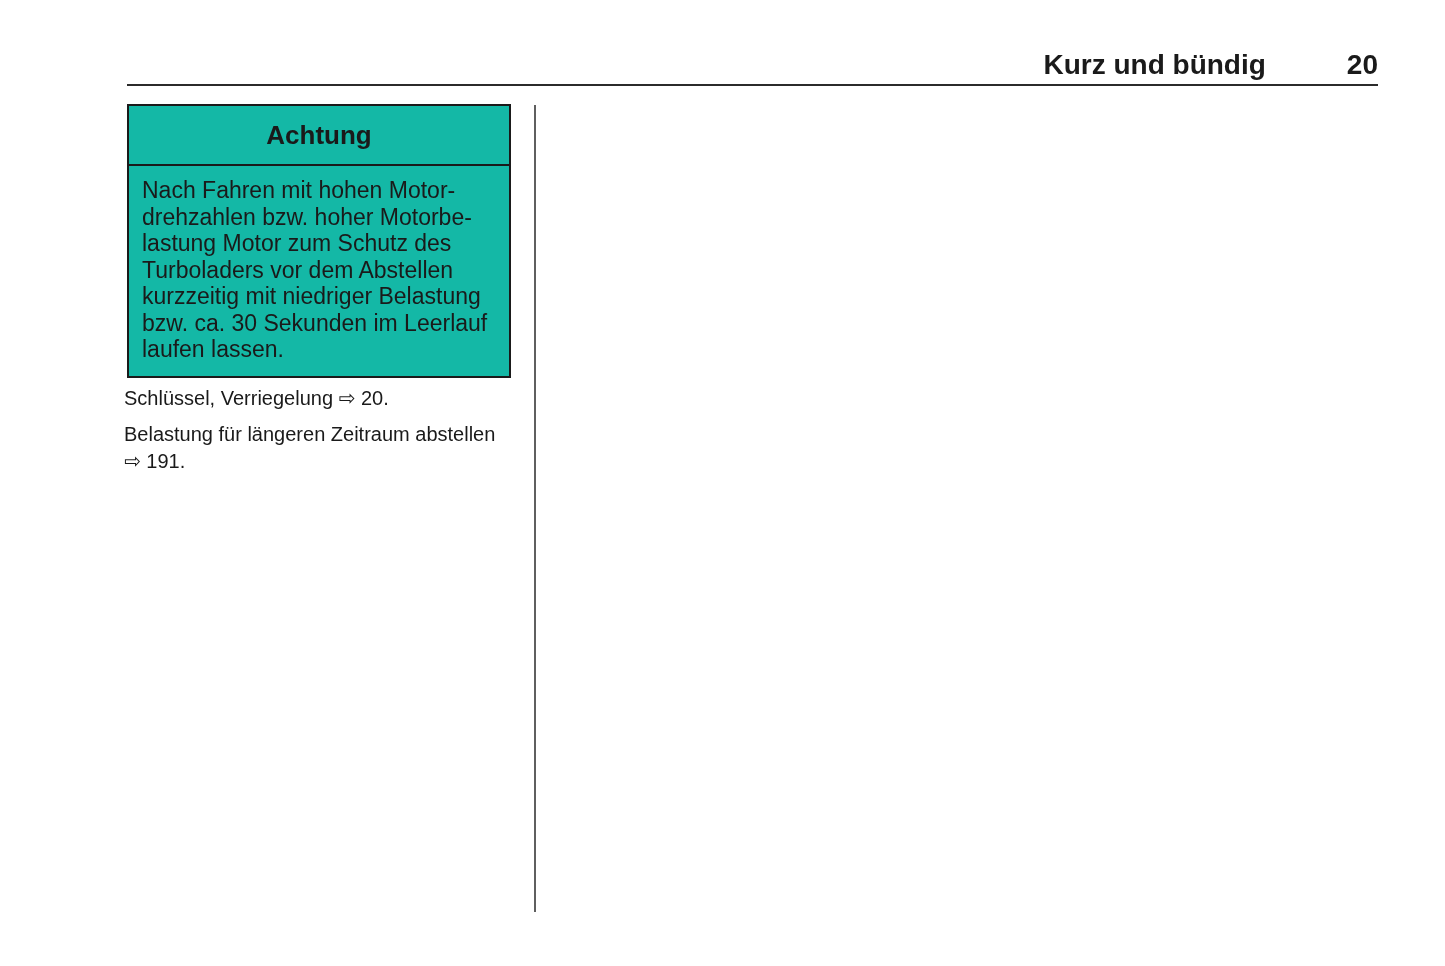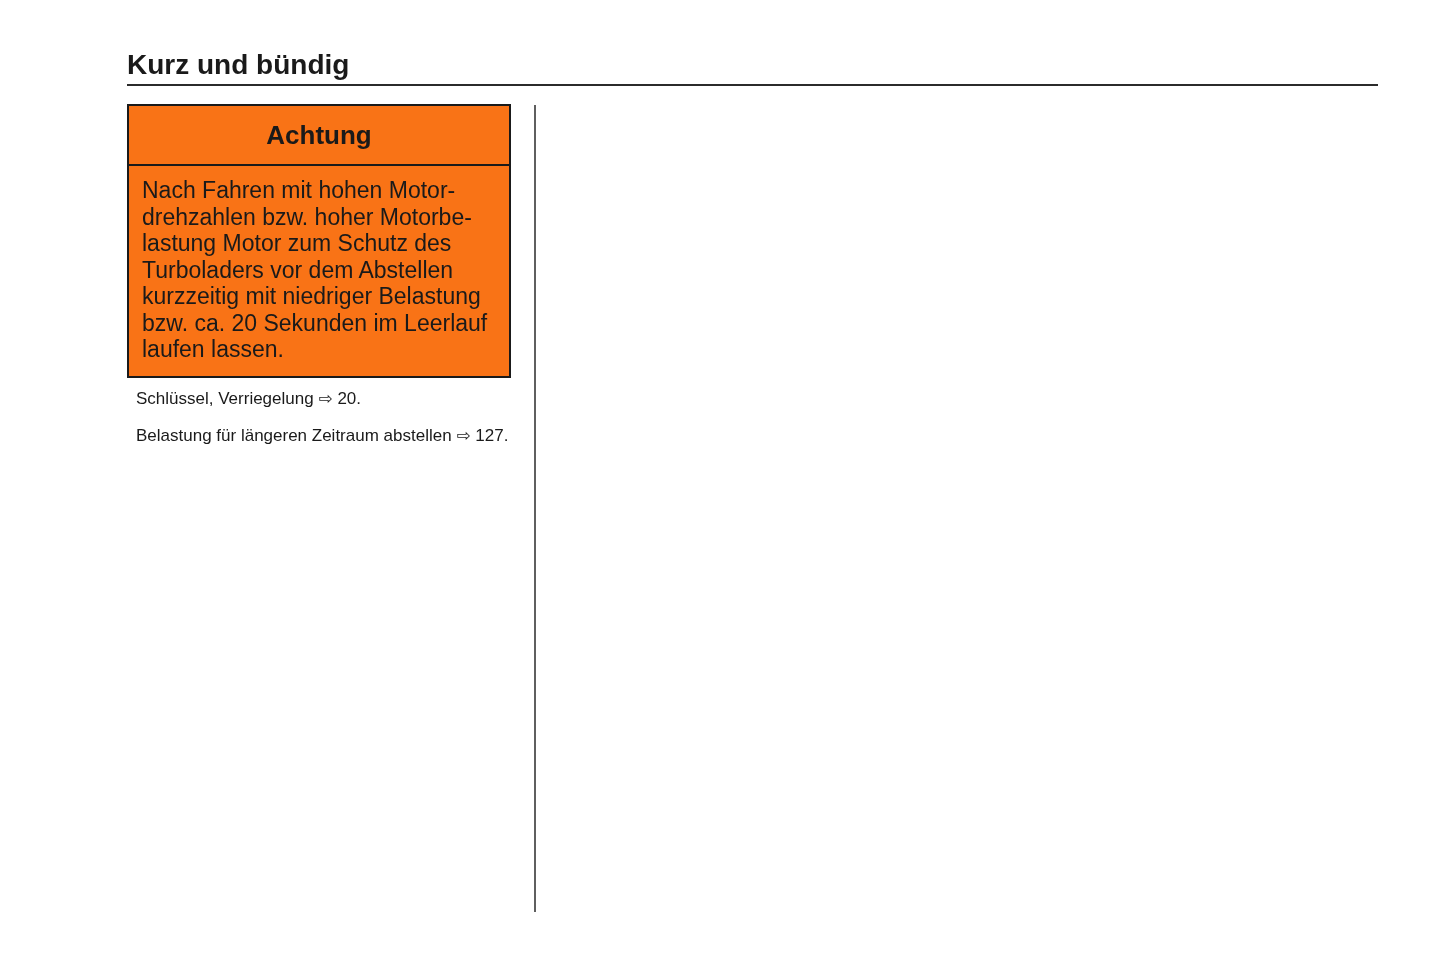--- a/index.html
+++ b/index.html
@@ -22,58 +22,57 @@
     left: 127px;
     width: 1251px;
     display: flex;
     justify-content: flex-end;
     align-items: baseline;
     gap: 81px;
     font-size: 28px;
     font-weight: bold;
     line-height: 33px;
     white-space: nowrap;
-    flex-direction: column;
   }
   .header-rule {
     position: absolute;
     left: 127px;
     top: 84px;
     width: 1251px;
     height: 2px;
     background: #2b2b2b;
   }
   .caution-box {
     position: absolute;
     left: 127px;
     top: 104px;
     width: 384px;
     box-sizing: border-box;
     border: 2px solid #1a1a1a;
-    background: #f97316;
+    background: #14b8a6;
   }
   .caution-title {
     border-bottom: 2px solid #1a1a1a;
     text-align: center;
     font-size: 26px;
     font-weight: bold;
     padding: 14px 0 13px 0;
   }
   .caution-body {
     padding: 11px 12px 13px 13px;
     font-size: 23px;
     line-height: 26.5px;
     white-space: pre-line;
   }
   .refs {
     position: absolute;
-    left: 136px;
+    left: 124px;
     top: 385px;
     width: 392px;
-    font-size: 17px;
+    font-size: 20px;
     line-height: 26.8px;
   }
   .refs p {
     margin: 0 0 9px 0;
   }
   .arrow-glyph {
     font-family: "DejaVu Sans", sans-serif;
   }
   .column-divider {
     position: absolute;
@@ -96,32 +95,32 @@
 
   <div class="header-rule"></div>
 
   <div class="caution-box">
     <div class="caution-title">Achtung</div>
     <div class="caution-body">Nach Fahren mit hohen Motor-
 drehzahlen bzw. hoher Motorbe-
 lastung Motor zum Schutz des
 Turboladers vor dem Abstellen
 kurzzeitig mit niedriger Belastung
-bzw. ca. 20 Sekunden im Leerlauf
+bzw. ca. 30 Sekunden im Leerlauf
 laufen lassen.</div>
   </div>
 
   <div class="refs">
     <p>
       <span>Schlüssel, Verriegelung</span>
       <span class="arrow-glyph">⇨</span>
       <span>20.</span>
     </p>
     <p>
       <span>Belastung für längeren Zeitraum abstellen</span>
       <span class="arrow-glyph">⇨</span>
-      <span>127.</span>
+      <span>191.</span>
     </p>
   </div>
 
   <div class="column-divider"></div>
 
 </div>
 
 </body></html>

